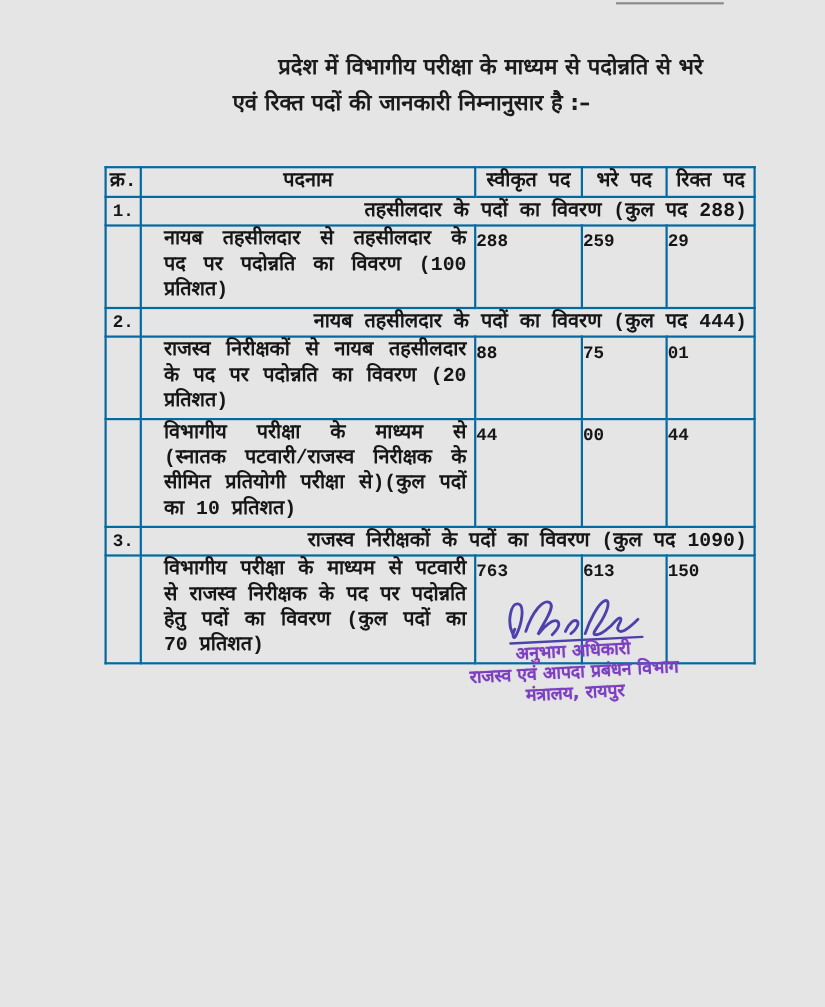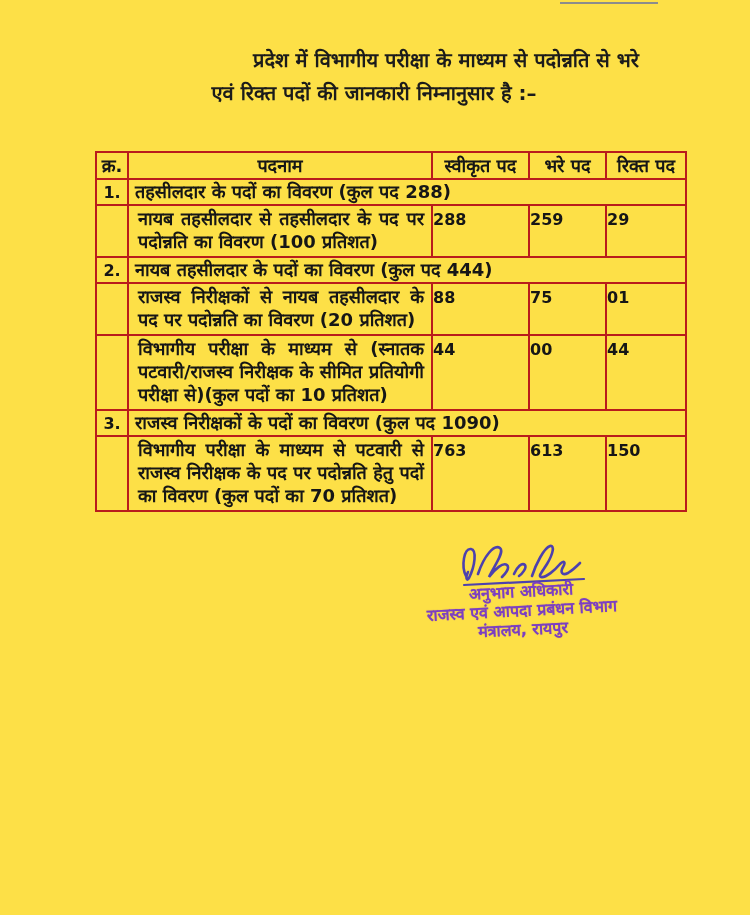--- a/index.html
+++ b/index.html
@@ -6,21 +6,21 @@
   html,body { width:750px; }
   body {
     font-family: "DejaVu Sans", sans-serif;
     background:#ffffff;
     color:#161616;
   }
   .page {
     position:relative;
     width:750px;
     height:915px;
-    background:#fde047;
+    background:#e5e5e5;
     overflow:hidden;
   }
   
   .top-rule {
     position:absolute;
     left:560px; top:2px;
     width:98px; height:2px;
     background:#8c8c8c;
   }
   
@@ -42,49 +42,50 @@
     width:590px;
     border-collapse:collapse;
     table-layout:fixed;
   }
   table.doc-table col.c-sn   { width:32px; }
   table.doc-table col.c-name { width:304px; }
   table.doc-table col.c-sanc { width:97px; }
   table.doc-table col.c-fill { width:77px; }
   table.doc-table col.c-vac  { width:80px; }
   table.doc-table th, table.doc-table td {
-    border:2px solid #b91c1c;
+    border:2px solid #0369a1;
     font-weight:bold;
     vertical-align:top;
+    font-family:Liberation Mono, monospace;
   }
   table.doc-table th {
     font-size:18px;
     line-height:23px;
     padding:1px 2px;
     text-align:center;
     font-weight:bold;
   }
   td.sn {
     text-align:center;
     font-size:16px;
     line-height:21px;
     padding-top:2px;
   }
   td.section {
     font-size:18px;
     line-height:22px;
     padding:1px 6px;
-    text-align:left;
+    text-align:right;
     white-space:nowrap;
     overflow:hidden;
   }
   td.desc {
     font-size:18px;
     line-height:23px;
-    padding:1px 7px 3px 9px;
+    padding:1px 7px 3px 20px;
     text-align:justify;
     text-justify:inter-word;
   }
   td.num {
     text-align:left;
     font-size:16px;
     line-height:22px;
     padding-top:3px;
   }
   

